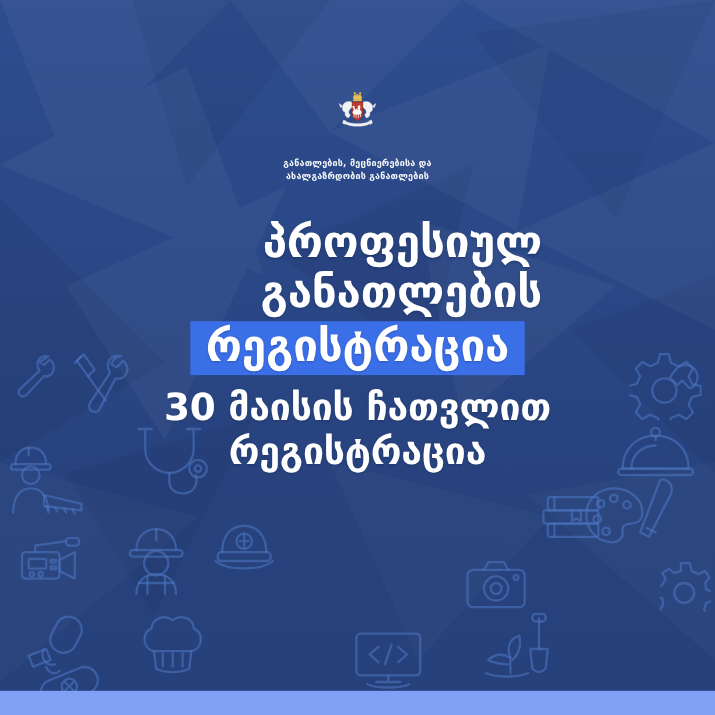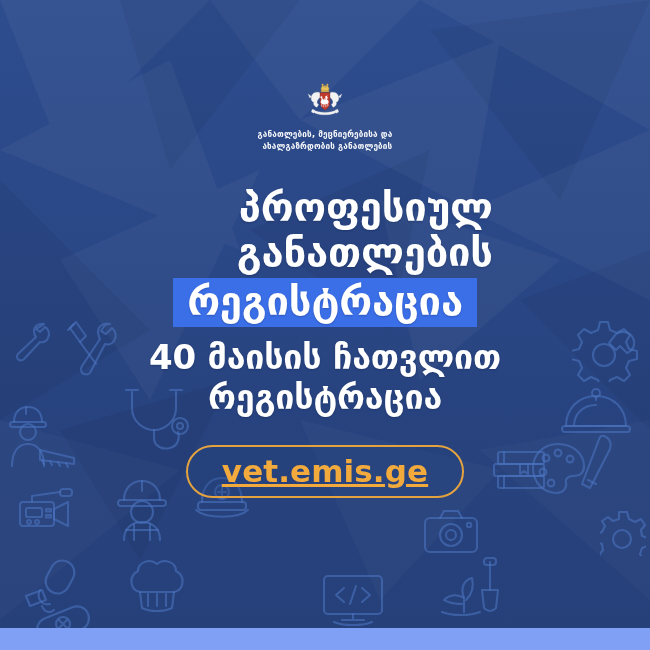--- a/index.html
+++ b/index.html
@@ -39,22 +39,22 @@
     width:650px; height:650px;
     display:flex;
     flex-direction:column;
     align-items:center;
   }
 
   
   .header { margin-top:82px; display:flex; flex-direction:column; align-items:center; }
   .emblem { width:40px; height:40px; display:block; }
   .ministry {
-    margin-top:7px;
-    text-align:right;
+    margin-top:21px;
+    text-align:center;
     color:#ffffff;
     font-size:8.2px;
     line-height:1.45;
     letter-spacing:.15px;
     font-weight:700;
     opacity:.97;
     max-width:260px;
   }
 
   
@@ -346,22 +346,21 @@
 
     <div class="headline">
       <span class="hl-line">პროფესიულ</span>
       <span class="hl-line">განათლების</span>
       <span class="hl-line">
         <span class="hl-hi">რეგისტრაცია</span>
       </span>
     </div>
 
     <div class="subhead">
-      <span class="sub-line">40 მაისის ჩათვლით</span>
+      <span class="sub-line">30 მაისის ჩათვლით</span>
       <span class="sub-line">რეგისტრაცია</span>
     </div>
 
-    <a class="url-pill" href="#">vet.emis.ge</a>
 
   </div>
 
   <div class="bottom-bar"></div>
 </div>
 
 </body></html>

